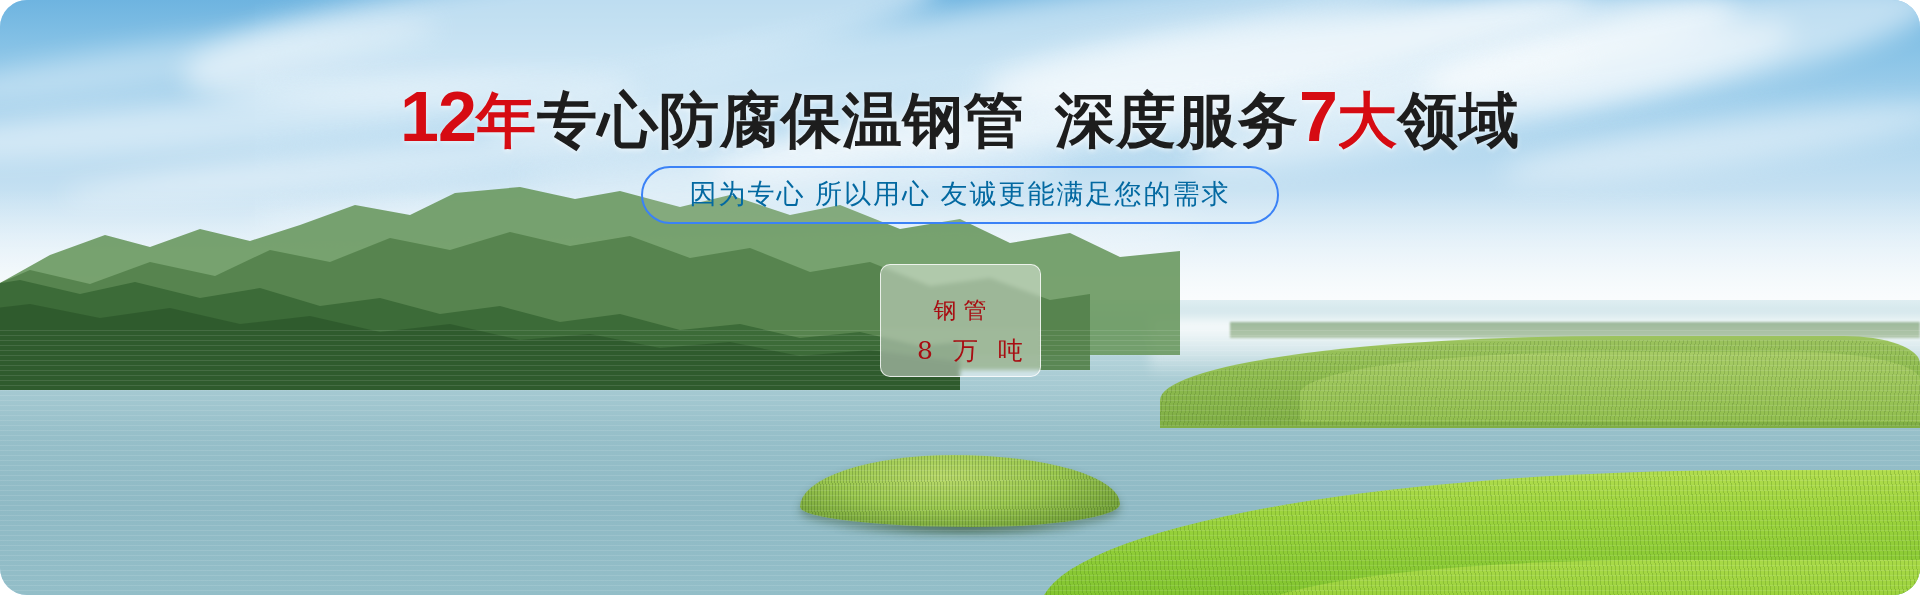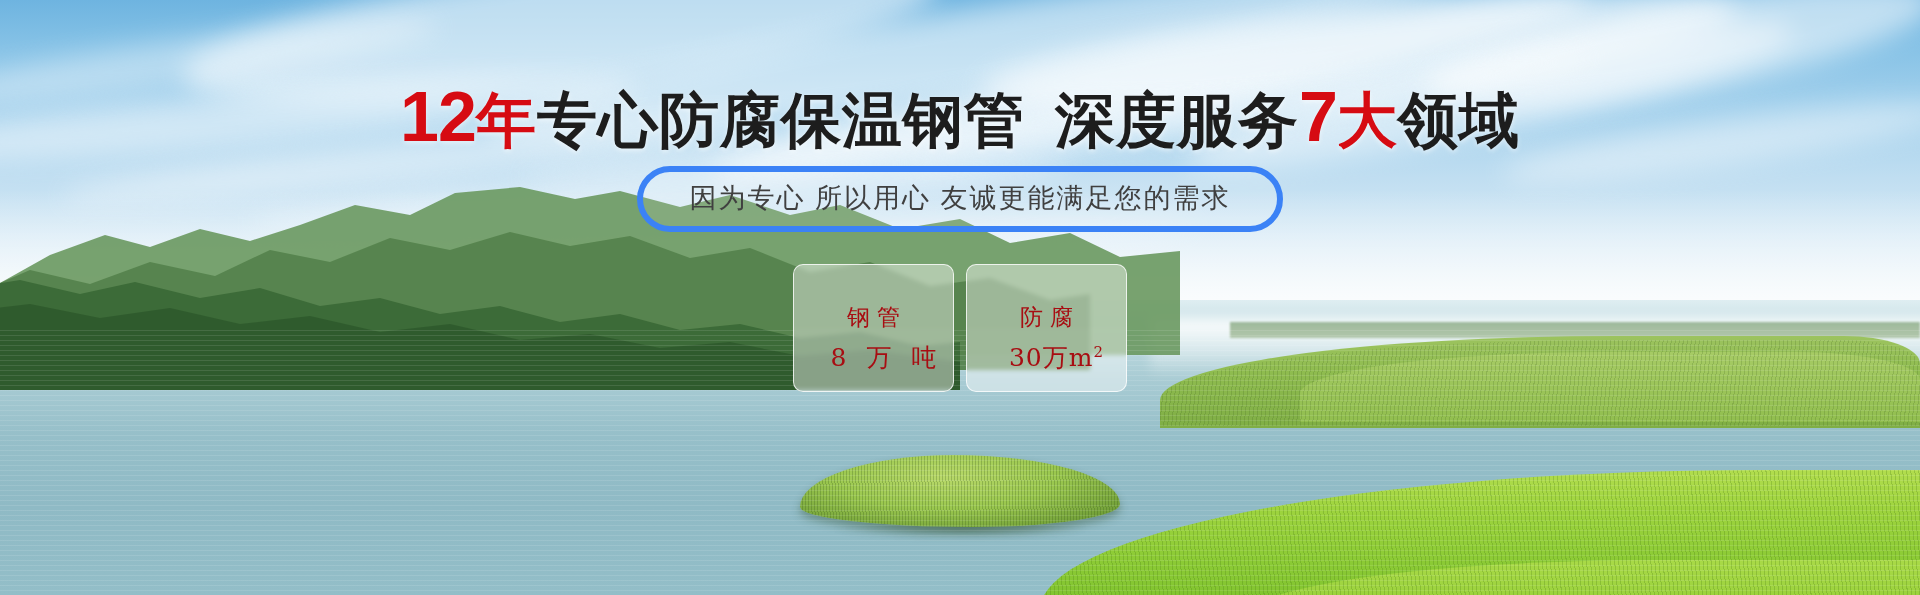--- a/index.html
+++ b/index.html
@@ -10,20 +10,21 @@
   }
   * { box-sizing: border-box; }
 
   .banner {
     position: relative;
     width: 1920px;
     height: 595px;
     overflow: hidden;
     font-family: "Liberation Sans", "DejaVu Sans", sans-serif;
     background: #bcdcf2;
+    border-radius: 27px;
   }
 
   
   .sky {
     position: absolute;
     left: 0; top: 0;
     width: 1920px; height: 330px;
     background:
       linear-gradient(to bottom,
         #6eb4e0 0%,
@@ -226,43 +227,43 @@
 
   .subtitle-wrap {
     position: absolute;
     left: 0; top: 166px;
     width: 1920px;
     text-align: center;
   }
   .subtitle {
     display: inline-block;
     padding: 9px 46px 11px;
-    border: 6px solid #3b82f6;
+    border: 2px solid #3b82f6;
     border-radius: 34px;
     font-size: 27px;
     line-height: 34px;
-    color: #404040;
+    color: #0369a1;
     letter-spacing: 2px;
     white-space: nowrap;
     background: rgba(255,255,255,.10);
   }
 
   
   .cards {
     position: absolute;
     left: 0; top: 264px;
     width: 1920px;
     display: flex;
     justify-content: center;
     align-items: flex-start;
     gap: 12px;
   }
   .card {
     width: 161px;
-    height: 128px;
+    height: 113px;
     border-radius: 10px;
     background: rgba(255,255,255,.42);
     border: 1px solid rgba(255,255,255,.78);
     backdrop-filter: blur(2px);
     display: flex;
     flex-direction: column;
     align-items: center;
     justify-content: center;
     padding-top: 19px;
   }
@@ -364,22 +365,18 @@
       <div class="subtitle">因为专心 所以用心 友诚更能满足您的需求</div>
     </div>
 
     <div class="cards">
 
       <div class="card">
         <div class="card-label">钢管</div>
         <div class="card-value card-sp"><span>8 万 吨</span></div>
       </div>
 
-      <div class="card">
-        <div class="card-label">防腐</div>
-        <div class="card-value"><span>30万m</span><sup>2</sup></div>
-      </div>
 
 
     </div>
 
   </div>
 </div>
 
 </body></html>

